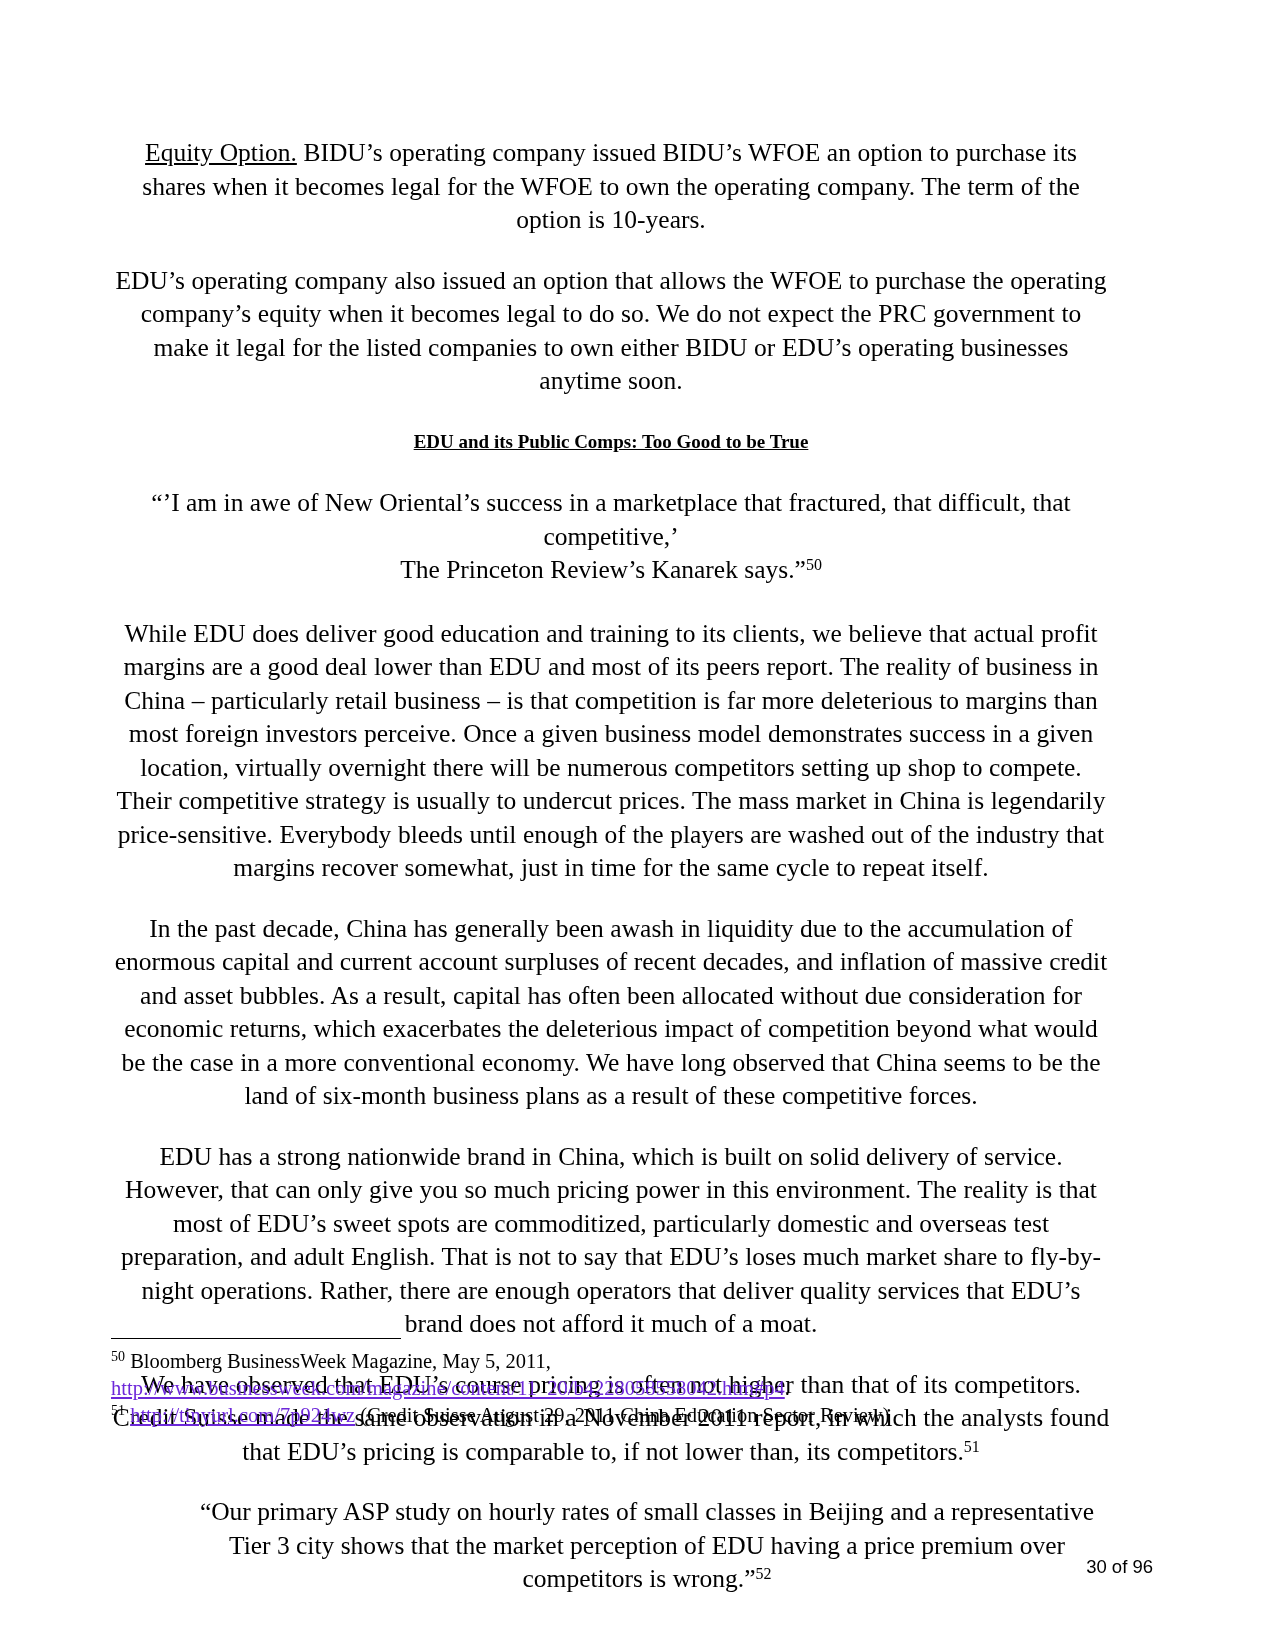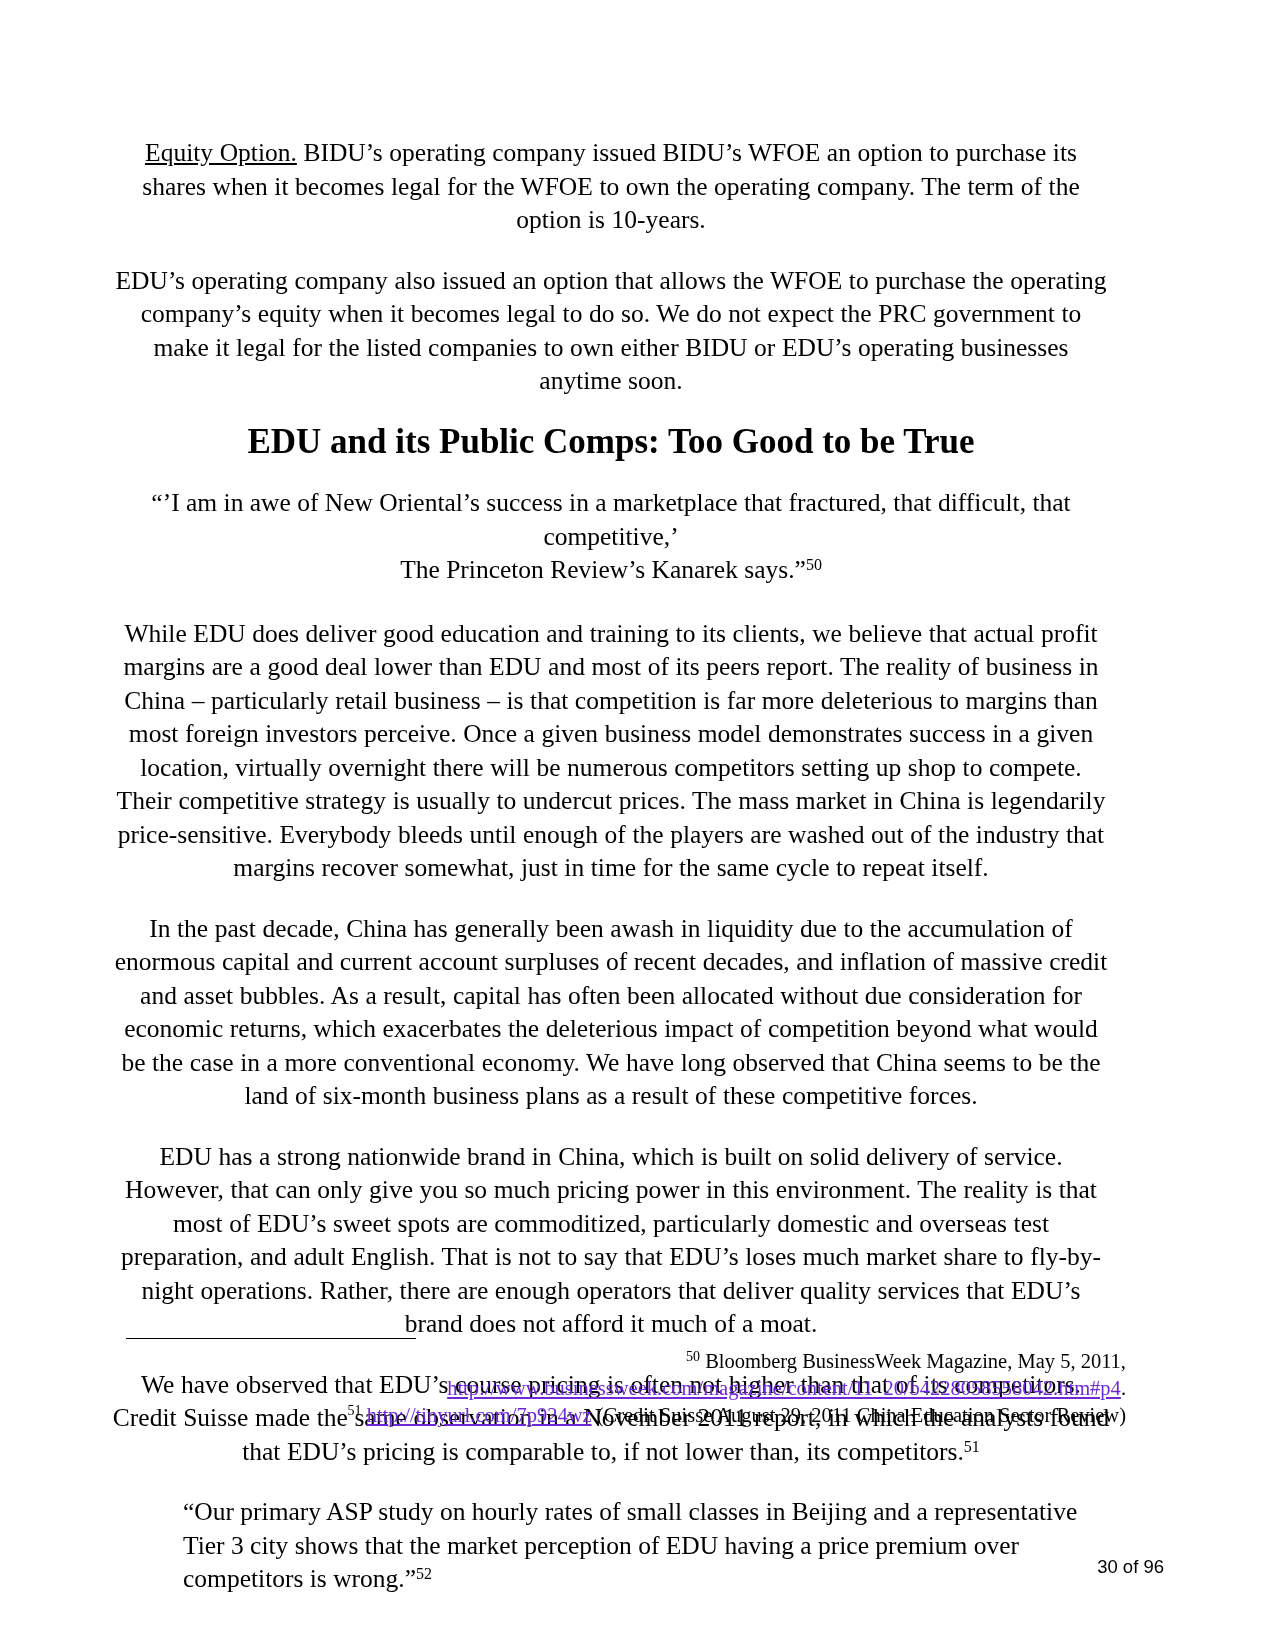--- a/index.html
+++ b/index.html
@@ -29,51 +29,51 @@
   p.body-para {
     font-size: 25.5px;
     line-height: 33.5px;
     margin: 0 0 27px 0;
     text-align: center;
     word-spacing: 0.2px;
   }
   p.body-para:last-child { margin-bottom: 0; }
   .u-underline { text-decoration: underline; }
   h2.section-heading {
-    font-size: 35px;
+    font-size: 19px;
     line-height: 33.5px;
     font-weight: bold;
     text-align: center;
     margin: 14px 0 28px 0;
+    text-decoration: underline;
   }
   p.pull-quote {
     font-size: 25.5px;
     line-height: 33.5px;
     text-align: center;
     margin: 0 0 30px 0;
   }
   .pull-quote .ln2 { display: block; }
   blockquote.indent-quote {
     font-size: 25.5px;
     line-height: 33.5px;
-    margin: 0;
+    margin: 8px;
     padding-left: 72px;
-    text-align: left;
+    text-align: center;
   }
   sup {
     font-size: 16px;
     line-height: 0;
     vertical-align: 8px;
   }
   .footnotes {
     position: absolute;
-    left: 126px;
+    left: 111px;
     top: 1338px;
     width: 1000px;
-    text-align: right;
   }
   .footnote-rule {
     width: 290px;
     height: 0;
     border-top: 1.4px solid #000000;
     margin: 0 0 9px 0;
   }
   .footnote {
     font-size: 20.5px;
     line-height: 27px;
@@ -83,21 +83,21 @@
     font-size: 14px;
     vertical-align: 7px;
   }
   .fn-link {
     color: #6d28d9;
     text-decoration: underline;
   }
   .fn-italic { font-style: italic; }
   .page-footer {
     position: absolute;
-    right: 111px;
+    right: 122px;
     top: 1556px;
     font-family: "Liberation Sans", "DejaVu Sans", sans-serif;
     font-size: 18.5px;
     line-height: 22px;
     color: #000000;
     text-align: center;
     margin-left: 32px;
   }
 </style>
 </head>

